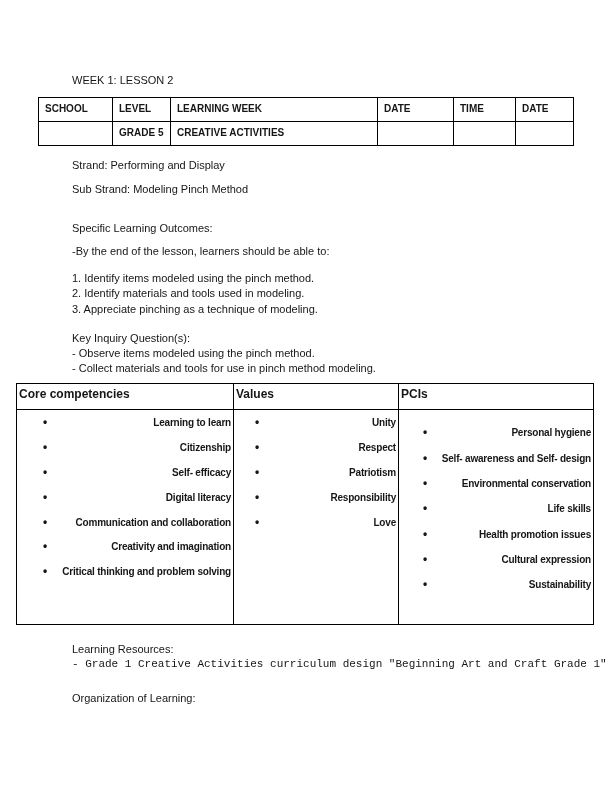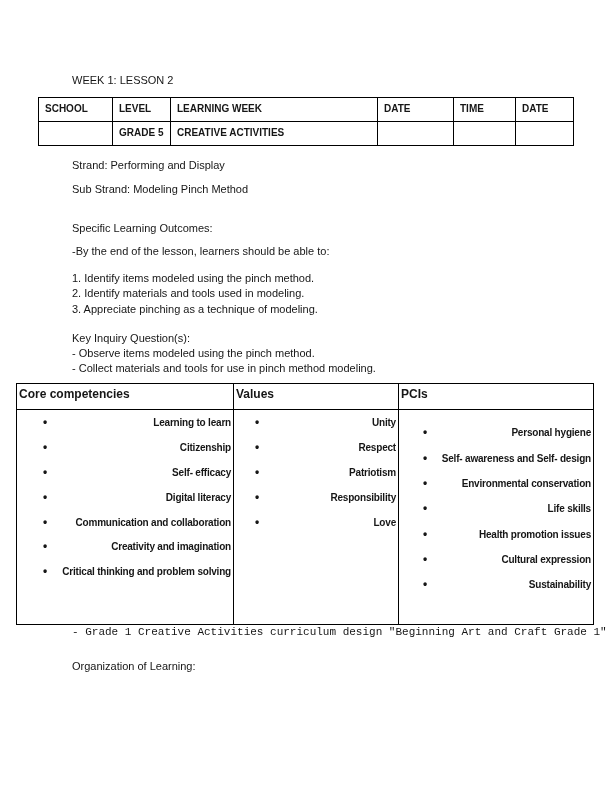--- a/index.html
+++ b/index.html
@@ -195,17 +195,18 @@
           <li>Life skills</li>
           <li>Health promotion issues</li>
           <li>Cultural expression</li>
           <li>Sustainability</li>
         </ul>
       </td>
     </tr>
   </tbody>
     </table>
 
+  <p class="para p-resources bold">Learning Resources:</p>
   <p class="para p-resource-item">- Grade 1 Creative Activities curriculum design "Beginning Art and Craft Grade 1"</p>
 
   <p class="para p-org bold">Organization of Learning:</p>
 
 </div>
 
 </body></html>

